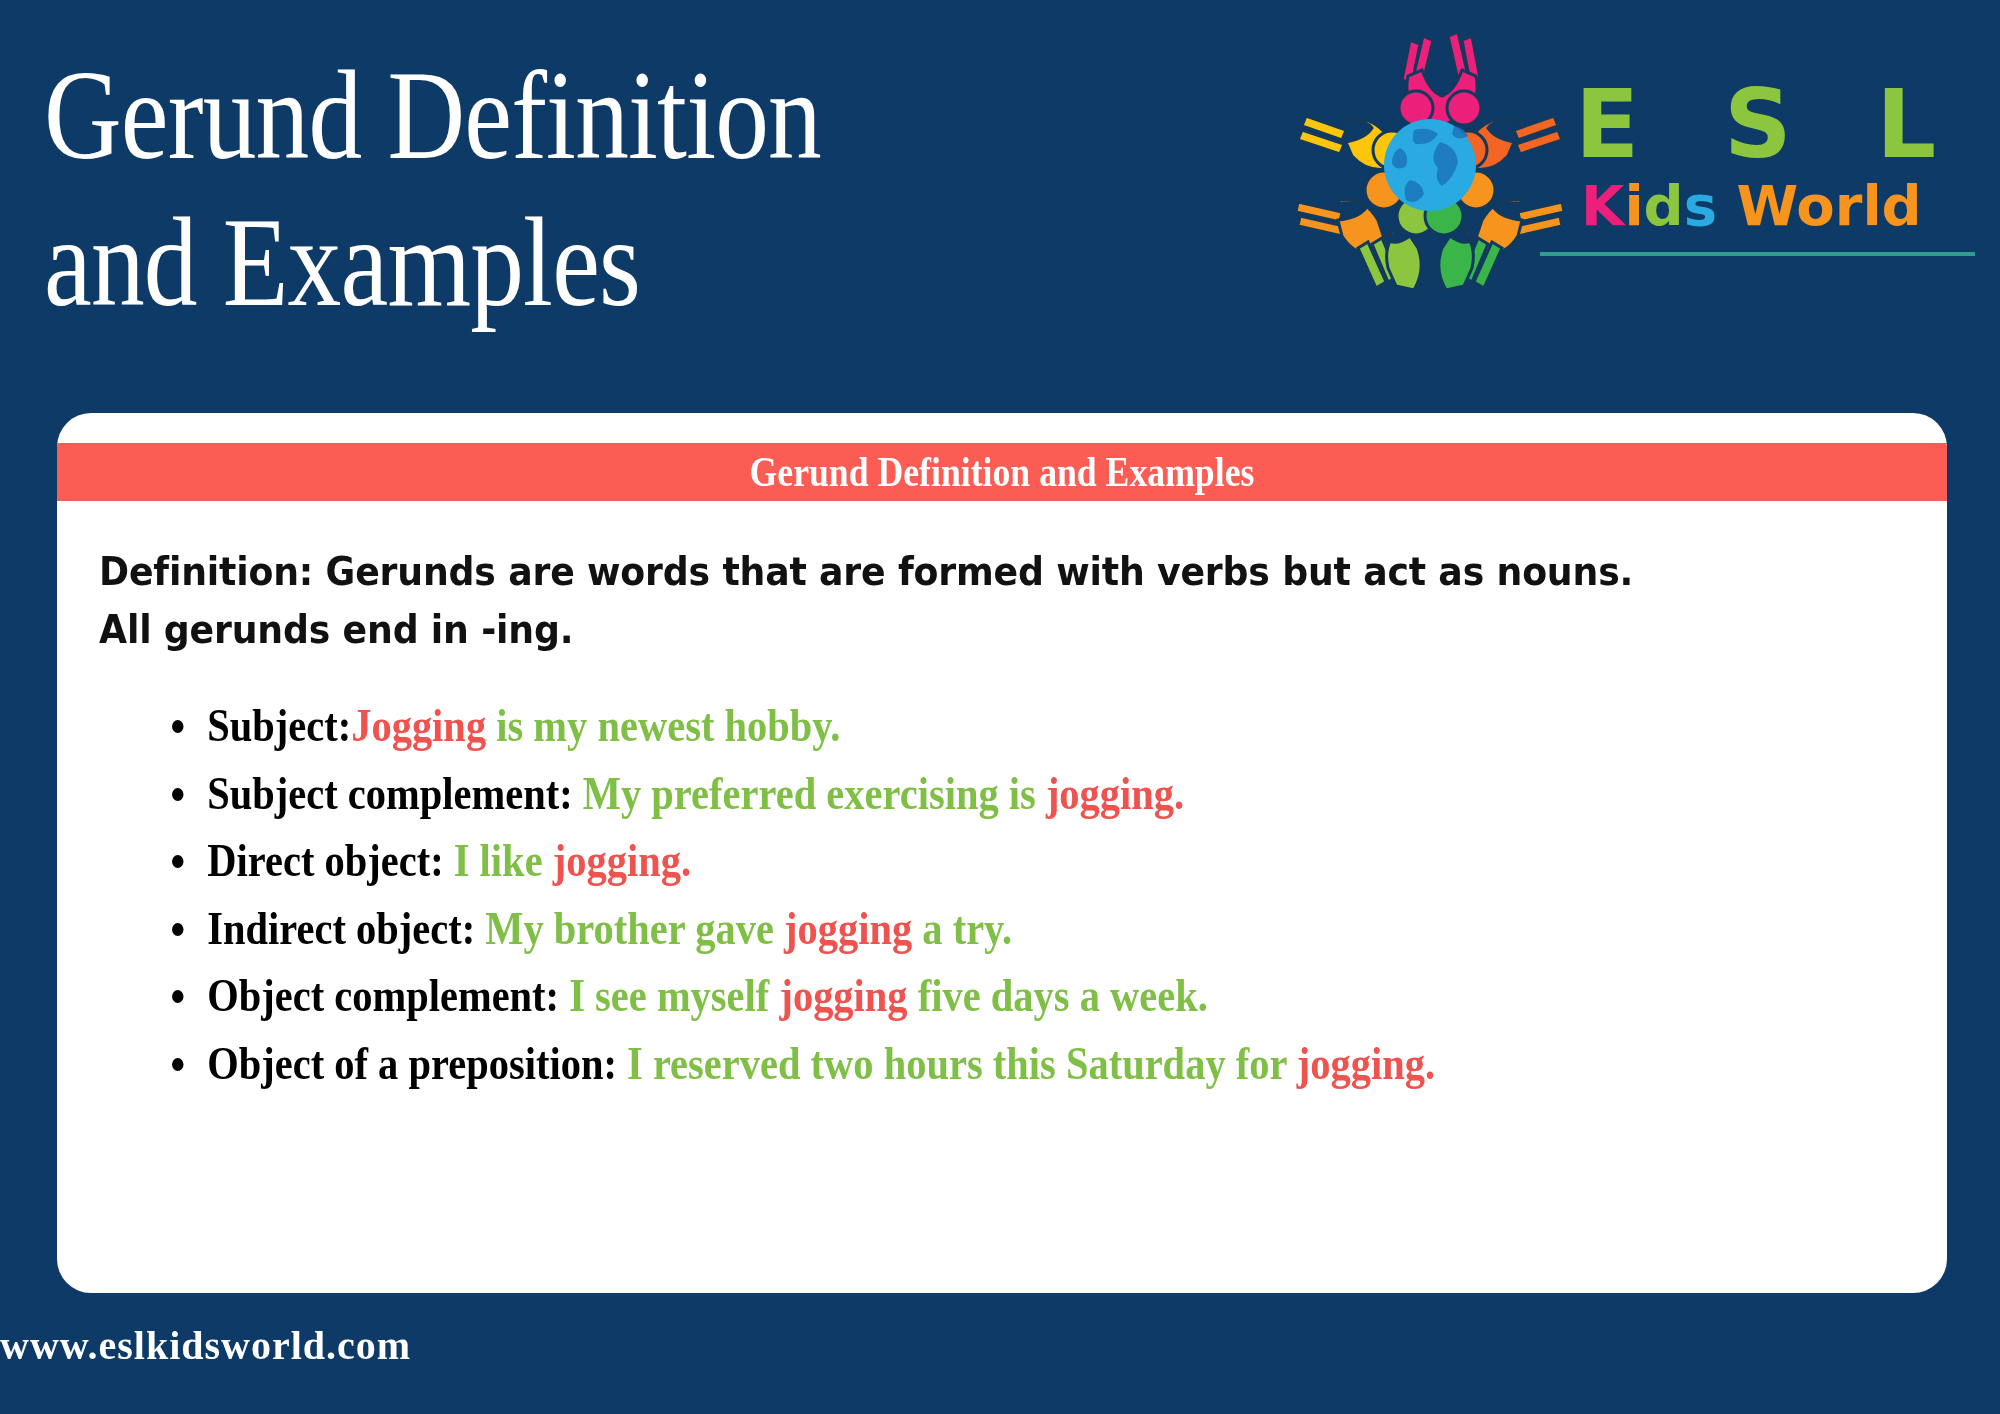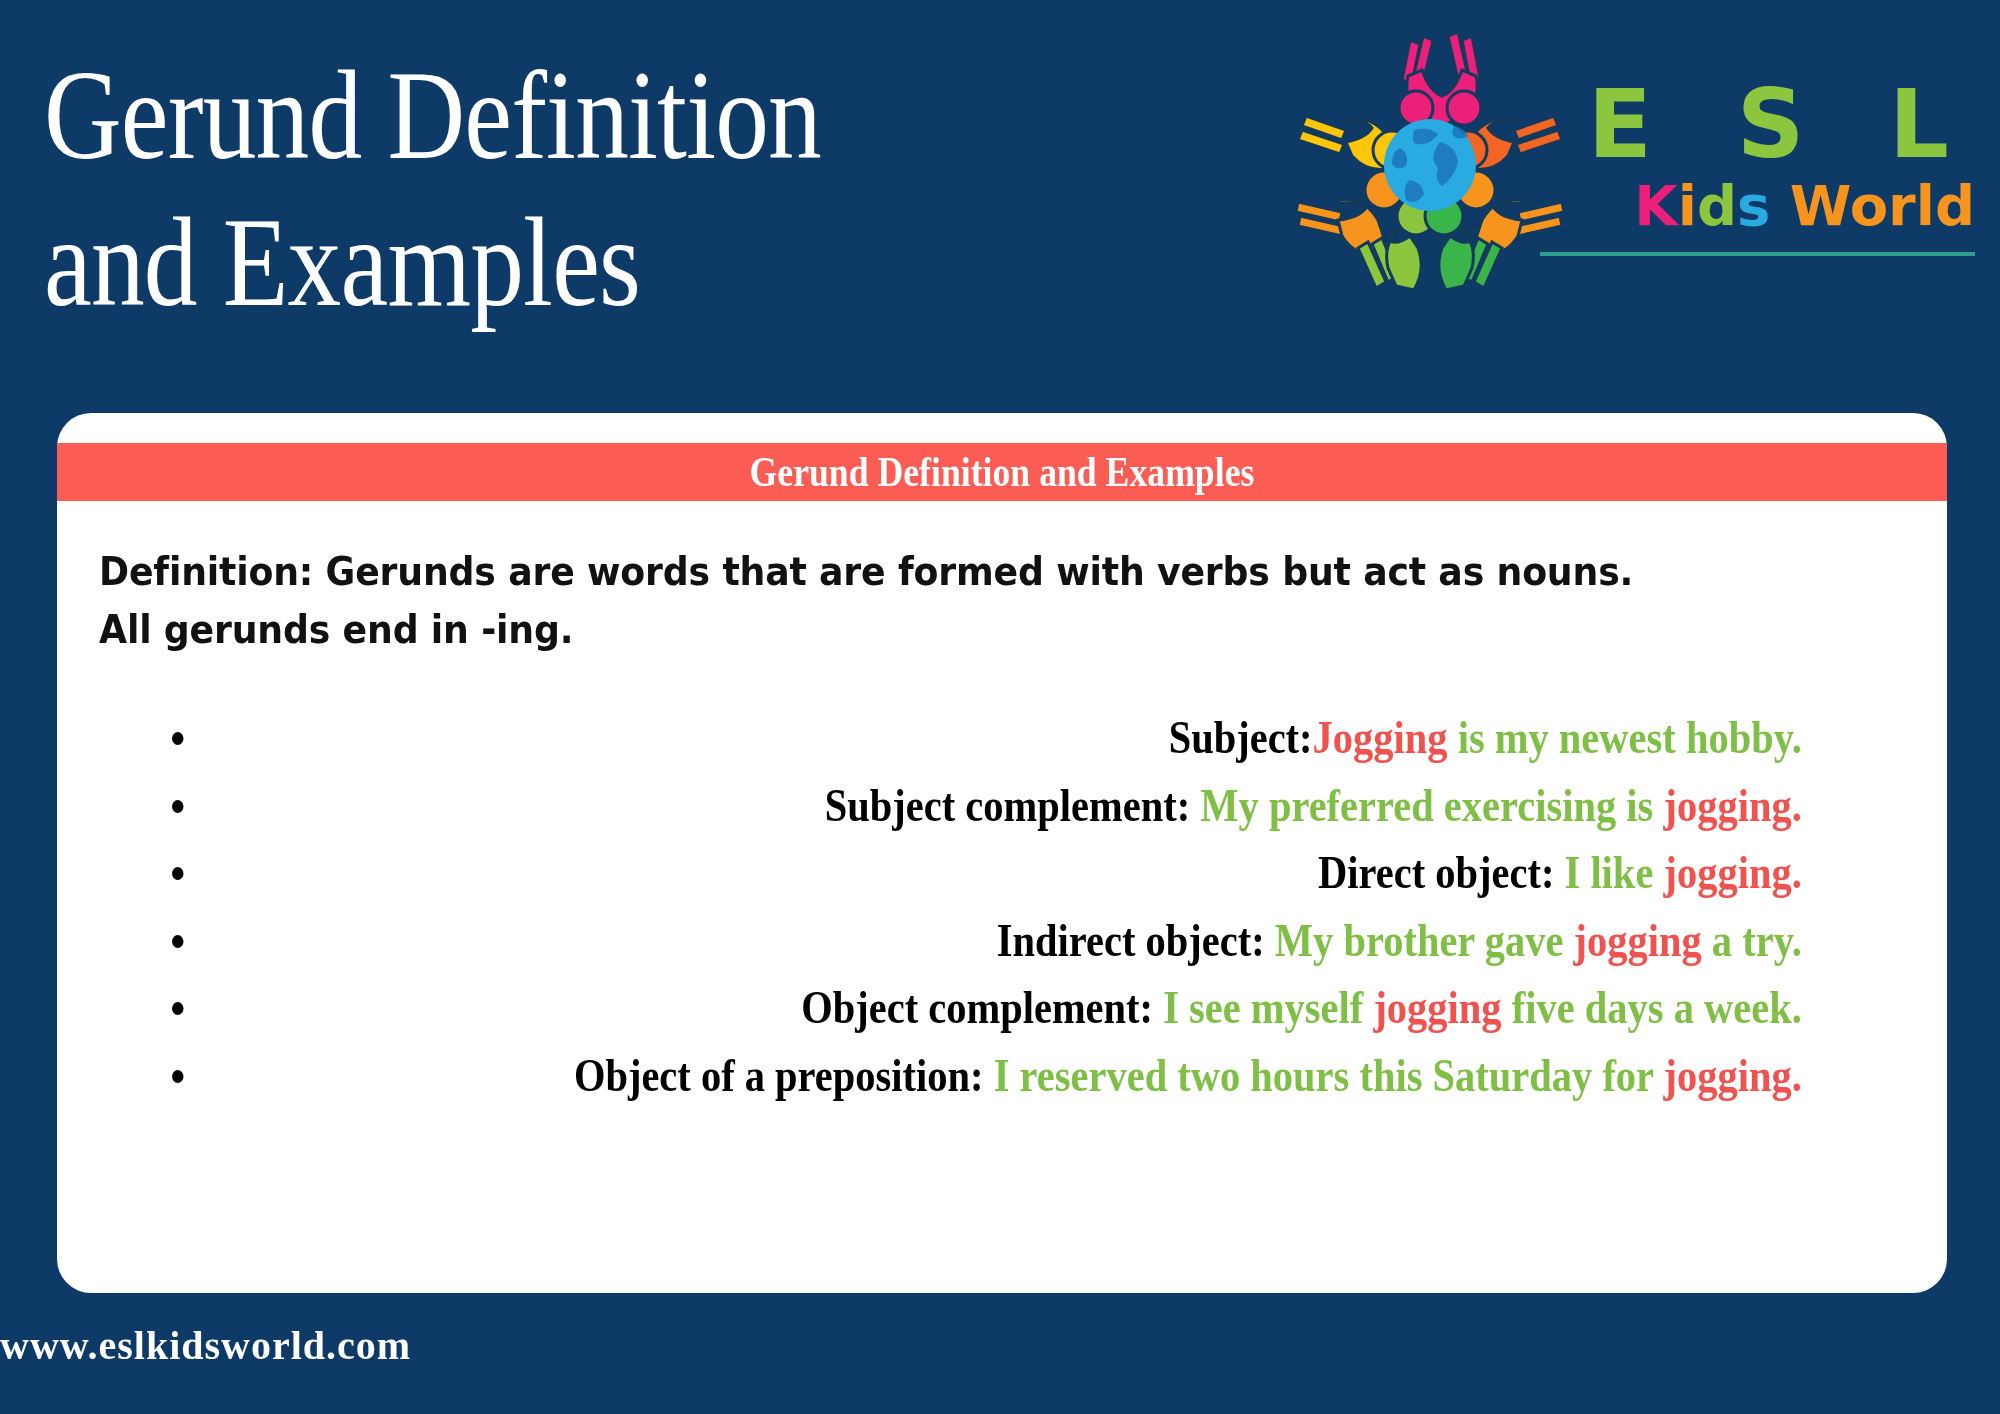--- a/index.html
+++ b/index.html
@@ -36,21 +36,21 @@
     letter-spacing:-1px;
     transform:scaleX(0.84);
     transform-origin:left top;
     white-space:pre-line;
   }
 
   
   .logo {
     position:absolute;
     left:1290px; top:30px;
-    width:690px; height:290px;text-align:right;
+    width:690px; height:290px;
   }
 
   .logo-mark {
     position:absolute;
     left:0; top:0;
     width:280px; height:260px;
   }
 
   .logo-text {
     position:absolute;
@@ -134,24 +134,23 @@
     font-size:39px;
     line-height:1.48;
     color:#111111;
     transform:scaleX(0.93);
     transform-origin:left top;
     width:1700px;
     letter-spacing:-0.2px;
   }
 
   .bullets {
-    margin-top:48px;
+    margin-top:36px;
     margin-left:66px;
     list-style:none;
-    text-align:right;
   }
 
   .bullet {
     position:relative;
     font-family:"Liberation Serif", serif;
     font-size:46px;
     line-height:1.38;
     color:#000000;
     padding-left:48px;
     margin-bottom:4px;

